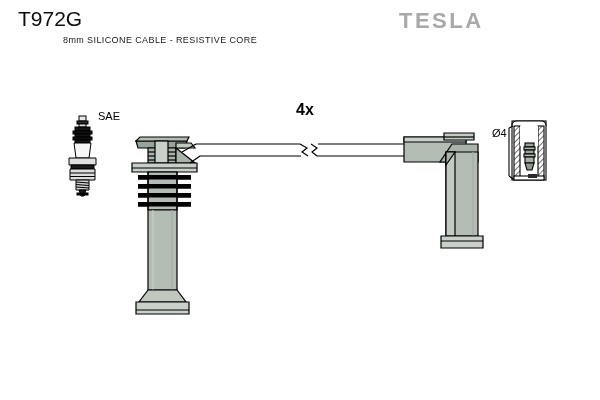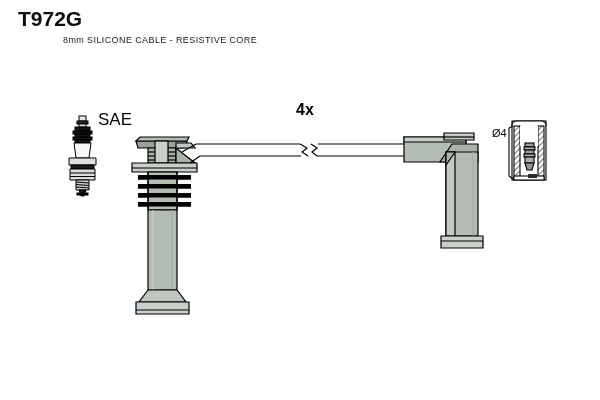--- a/index.html
+++ b/index.html
@@ -17,21 +17,21 @@
     background: #ffffff;
     overflow: hidden;
   }
 
   
   #part-title {
     position: absolute;
     left: 18px;
     top: 8px;
     font-size: 21px;
-    font-weight: bold;
+    font-weight: normal;
     letter-spacing: 0px;
     color: #0d0d0d;
     line-height: 1;
   }
   #part-subtitle {
     position: absolute;
     left: 19px;
     top: 35px;
     font-size: 9px;
     color: #1a1a1a;
@@ -50,38 +50,39 @@
     line-height: 1;
   }
 
   
   .annot {
     position: absolute;
     font-size: 13px;
     color: #000000;
     white-space: nowrap;
   }
-  #label-sae  { left: 98px;  top: 110px; font-size: 17px; }
+  #label-sae  { left: 98px;  top: 110px; font-size: 11px; }
   #label-qty  { left: 296px; top: 101px; font-size: 16px; font-weight: bold; text-align: center; }
   #label-dia  { left: 492px; top: 127px; font-size: 11px; }
 
   
   #drawing {
     position: absolute;
     left: 0;
     top: 0;
   }
 </style>
 </head>
 <body>
 
 <div id="page">
 
   <div id="part-title">T972G</div>
   <div id="part-subtitle">8mm SILICONE CABLE - RESISTIVE CORE</div>
+  <div id="brand-logo">TESLA</div>
 
   <div class="annot" id="label-sae">SAE</div>
   <div class="annot" id="label-qty">4x</div>
   <div class="annot" id="label-dia">Ø4</div>
 
   <svg id="drawing" width="600" height="400" viewBox="0 0 600 400">
 
     <defs>
 
       <pattern id="hatch" width="4" height="4" patternUnits="userSpaceOnUse" patternTransform="rotate(45)">

